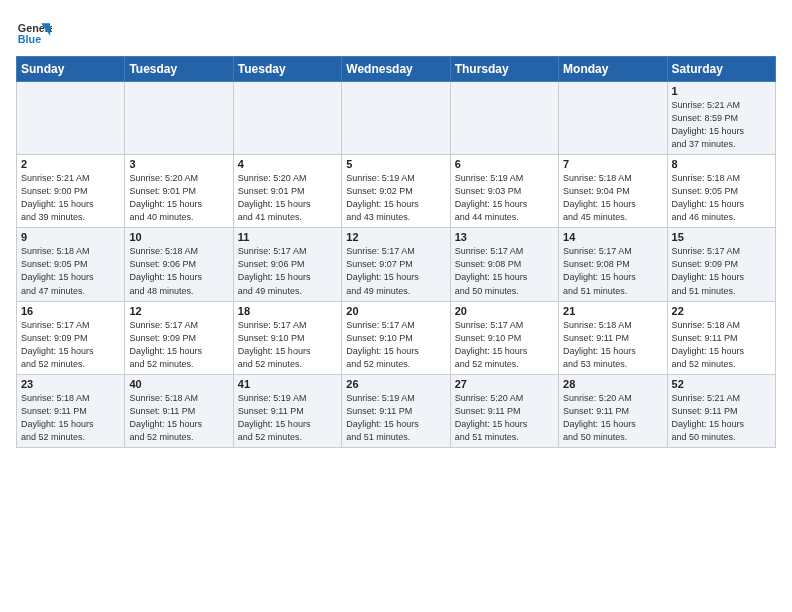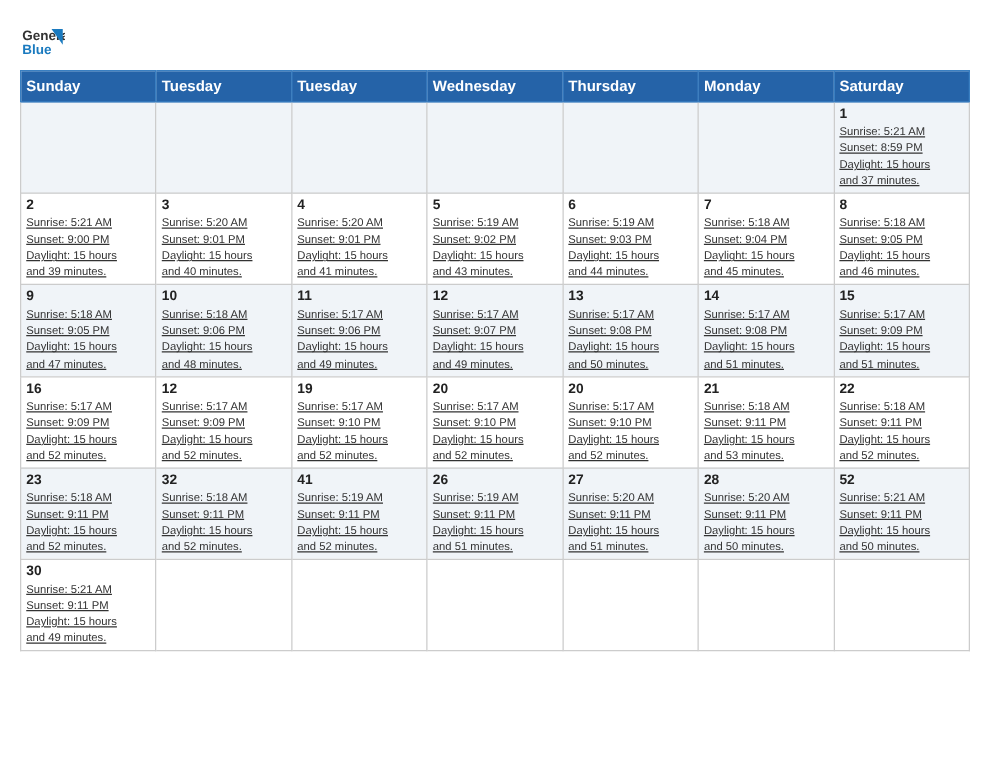--- a/index.html
+++ b/index.html
@@ -69,21 +69,20 @@
     .day-num {
       font-weight: bold;
       font-size: 11px;
       margin-bottom: 2px;
       color: #222;
     }
     .day-info {
       font-size: 9px;
       line-height: 1.45;
       color: #333;
-      text-decoration: underline;
     }
     td.empty {
       background: #f9f9f9;
     }
     .last-row td {
       height: 64px;
     }
   </style>
 </head>
 <body>
@@ -241,21 +240,21 @@
 and 52 minutes.</div>
         </td>
         <td>
           <div class="day-num">12</div>
           <div class="day-info" style="white-space: pre-line;">Sunrise: 5:17 AM
 Sunset: 9:09 PM
 Daylight: 15 hours
 and 52 minutes.</div>
         </td>
         <td>
-          <div class="day-num">19</div>
+          <div class="day-num">18</div>
           <div class="day-info" style="white-space: pre-line;">Sunrise: 5:17 AM
 Sunset: 9:10 PM
 Daylight: 15 hours
 and 52 minutes.</div>
         </td>
         <td>
           <div class="day-num">20</div>
           <div class="day-info" style="white-space: pre-line;">Sunrise: 5:17 AM
 Sunset: 9:10 PM
 Daylight: 15 hours
@@ -285,21 +284,21 @@
       </tr>
       <tr>
         <td>
           <div class="day-num">23</div>
           <div class="day-info" style="white-space: pre-line;">Sunrise: 5:18 AM
 Sunset: 9:11 PM
 Daylight: 15 hours
 and 52 minutes.</div>
         </td>
         <td>
-          <div class="day-num">32</div>
+          <div class="day-num">40</div>
           <div class="day-info" style="white-space: pre-line;">Sunrise: 5:18 AM
 Sunset: 9:11 PM
 Daylight: 15 hours
 and 52 minutes.</div>
         </td>
         <td>
           <div class="day-num">41</div>
           <div class="day-info" style="white-space: pre-line;">Sunrise: 5:19 AM
 Sunset: 9:11 PM
 Daylight: 15 hours
@@ -326,30 +325,15 @@
 Daylight: 15 hours
 and 50 minutes.</div>
         </td>
         <td>
           <div class="day-num">52</div>
           <div class="day-info" style="white-space: pre-line;">Sunrise: 5:21 AM
 Sunset: 9:11 PM
 Daylight: 15 hours
 and 50 minutes.</div>
         </td>
-      </tr>
-      <tr class="last-row">
-        <td>
-          <div class="day-num">30</div>
-          <div class="day-info" style="white-space: pre-line;">Sunrise: 5:21 AM
-Sunset: 9:11 PM
-Daylight: 15 hours
-and 49 minutes.</div>
-        </td>
-        <td class="empty"></td>
-        <td class="empty"></td>
-        <td class="empty"></td>
-        <td class="empty"></td>
-        <td class="empty"></td>
-        <td class="empty"></td>
       </tr>
     </tbody>
 </table>
 
 </body></html>

